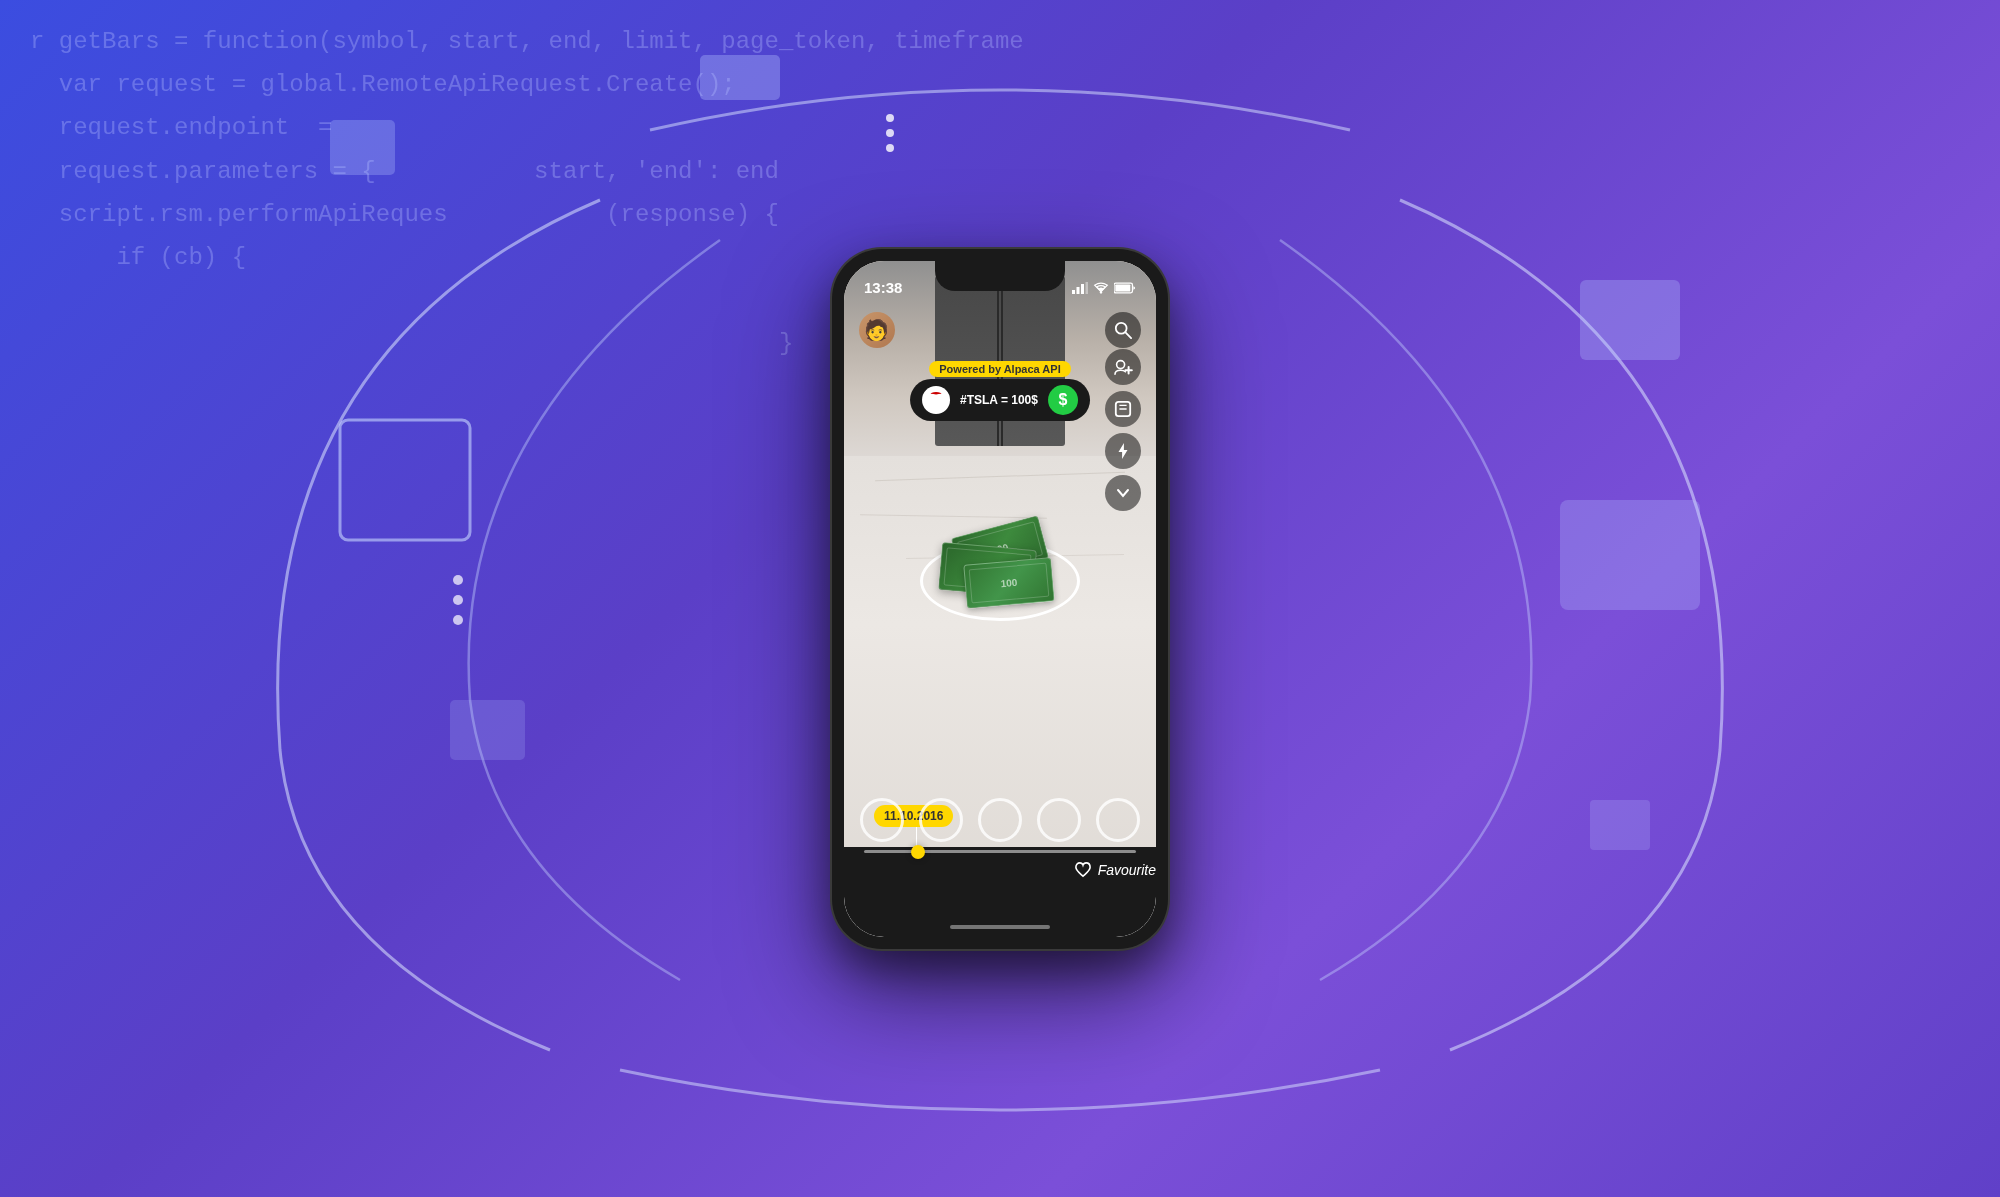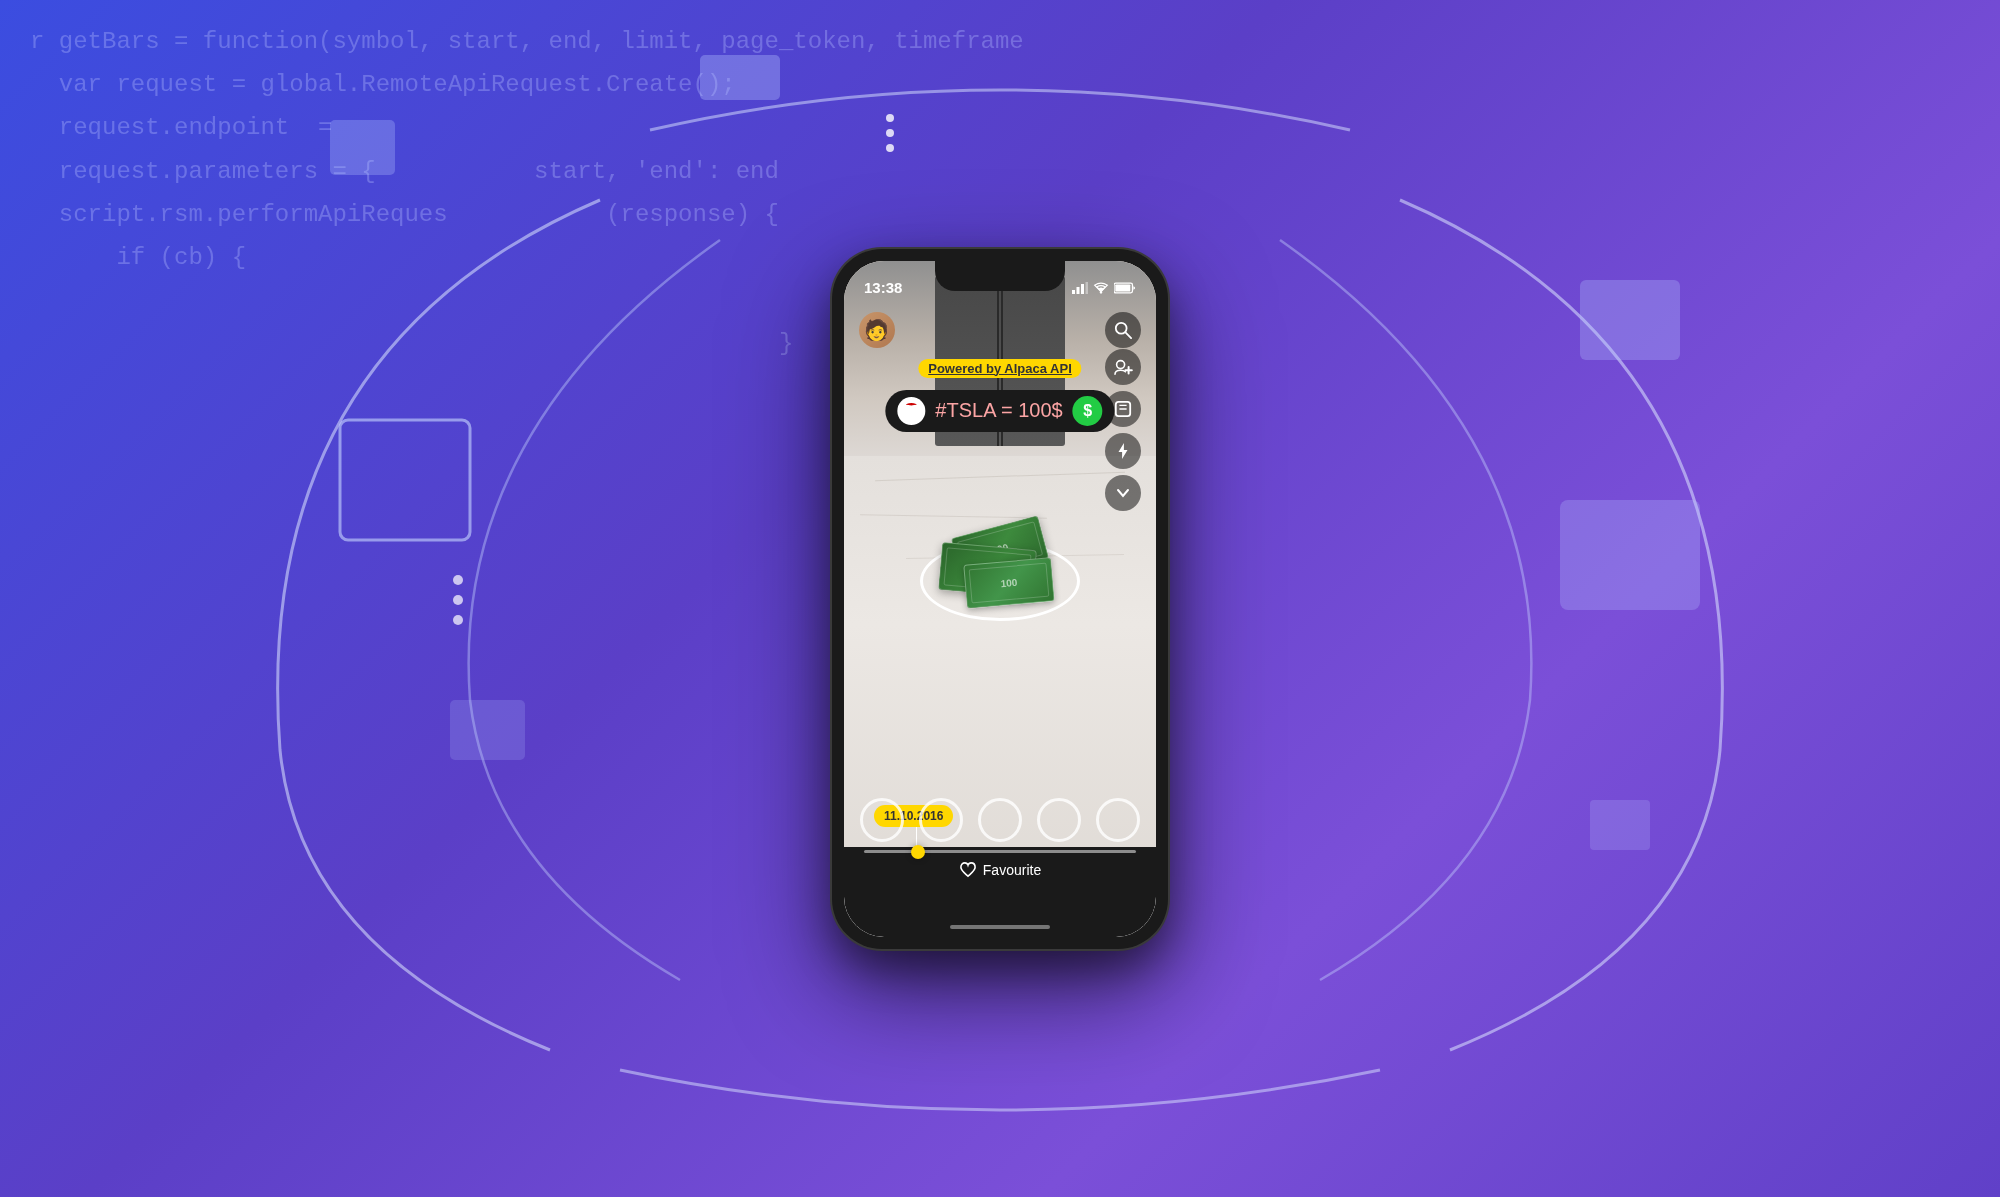--- a/index.html
+++ b/index.html
@@ -167,28 +167,27 @@
       top: 98px;
       left: 50%;
       transform: translateX(-50%);
       z-index: 25;
       text-align: center;
     }
 
     .powered-text {
       background: #ffd700;
       color: #333;
-      font-size: 13px;
+      font-size: 11px;
       font-weight: 700;
       padding: 2px 10px;
       border-radius: 10px;
-      margin-bottom: 12px;
+      margin-bottom: 2px;
       display: inline-block;
       white-space: nowrap;
-      text-decoration: underline;
     }
 
     .tsla-bar {
       background: #1a1a1a;
       border-radius: 30px;
       padding: 6px 12px;
       display: flex;
       align-items: center;
       gap: 10px;
       white-space: nowrap;
@@ -201,23 +200,23 @@
       border-radius: 50%;
       display: flex;
       align-items: center;
       justify-content: center;
       font-size: 14px;
       color: #cc0000;
       font-weight: 900;
     }
 
     .tsla-text {
-      color: #fca5a5;
-      font-size: 20px;
-      font-weight: 400;
+      color: #ffffff;
+      font-size: 12px;
+      font-weight: 700;
     }
 
     .dollar-btn {
       width: 30px;
       height: 30px;
       background: #22cc44;
       border-radius: 50%;
       display: flex;
       align-items: center;
       justify-content: center;
@@ -314,23 +313,24 @@
 
     
     .bottom-bar {
       position: absolute;
       bottom: 0; left: 0; right: 0;
       height: 90px;
       background: #1a1a1a;
       border-radius: 0 0 40px 40px;
       display: flex;
       align-items: flex-start;
-      justify-content: center;
+      justify-content: flex-end;
       padding-top: 15px;
       z-index: 20;
+      font-style: italic;
     }
 
     .favourite-btn {
       display: flex;
       align-items: center;
       gap: 6px;
       color: white;
       font-size: 14px;
       font-weight: 500;
     }

